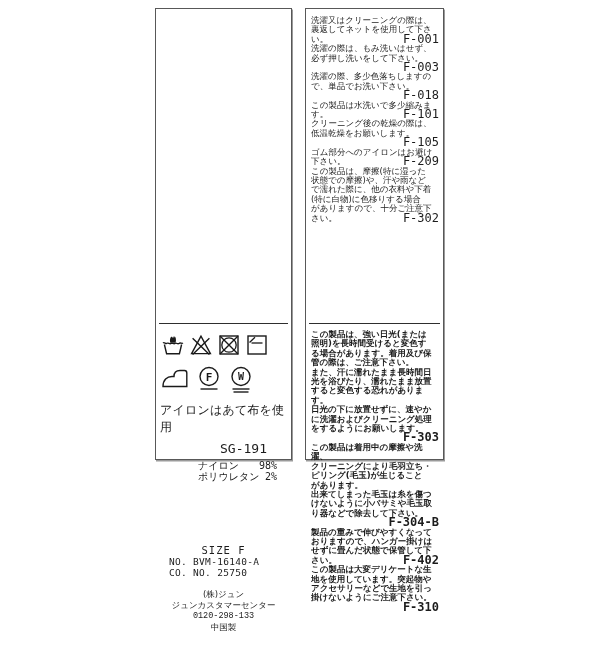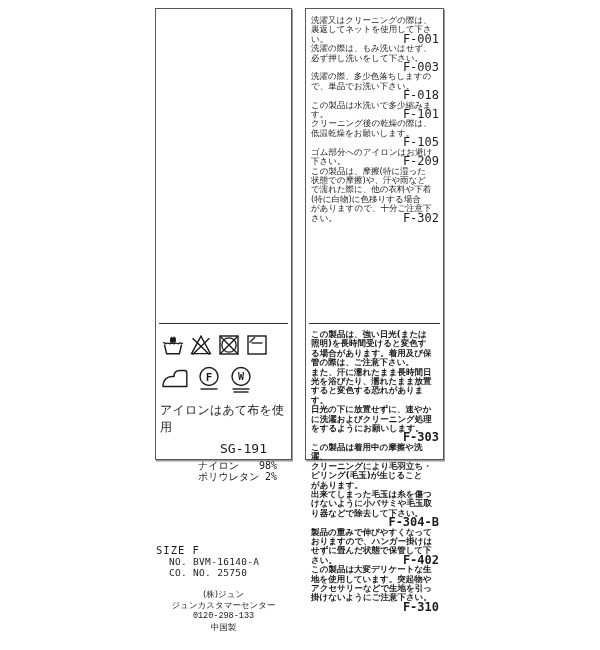--- a/index.html
+++ b/index.html
@@ -21,21 +21,21 @@
   .left-content{position:absolute;top:320px;left:0;right:0;}
   .symbols-row{display:flex;align-items:flex-start;gap:4px;margin:4px 0 0 5px;}
   .symbols-row.second{gap:8px;margin-top:4px;}
   .iron-note{font-size:12px;margin:3px 0 0 4px;letter-spacing:0.2px;}
   .sg-code{font-family:"DejaVu Sans Mono","Liberation Mono",monospace;font-size:13px;
            text-align:right;padding-right:24px;margin-top:5px;}
   .composition{margin-top:5px;}
   .comp-row{display:flex;justify-content:space-between;padding-left:42px;padding-right:14px;
             font-size:10px;line-height:10.5px;}
   .comp-pct{font-family:"DejaVu Sans Mono","Liberation Mono",monospace;}
-  .size-label{margin-top:62px;font-family:"DejaVu Sans Mono","Liberation Mono",monospace;
+  .size-label{margin-top:62px;text-align:center;font-family:"DejaVu Sans Mono","Liberation Mono",monospace;
               font-size:10.5px;letter-spacing:1px;}
   .prod-no{padding-left:13px;margin-top:0;font-family:"DejaVu Sans Mono","Liberation Mono",monospace;
            font-size:9.5px;letter-spacing:0.3px;}
   .company-block{margin-top:11px;text-align:center;font-size:8.5px;line-height:11px;}
   .phone{font-family:Liberation Mono, monospace;font-size:8.5px;}
 </style>
 </head>
 <body>
 
 <div class="stage">

